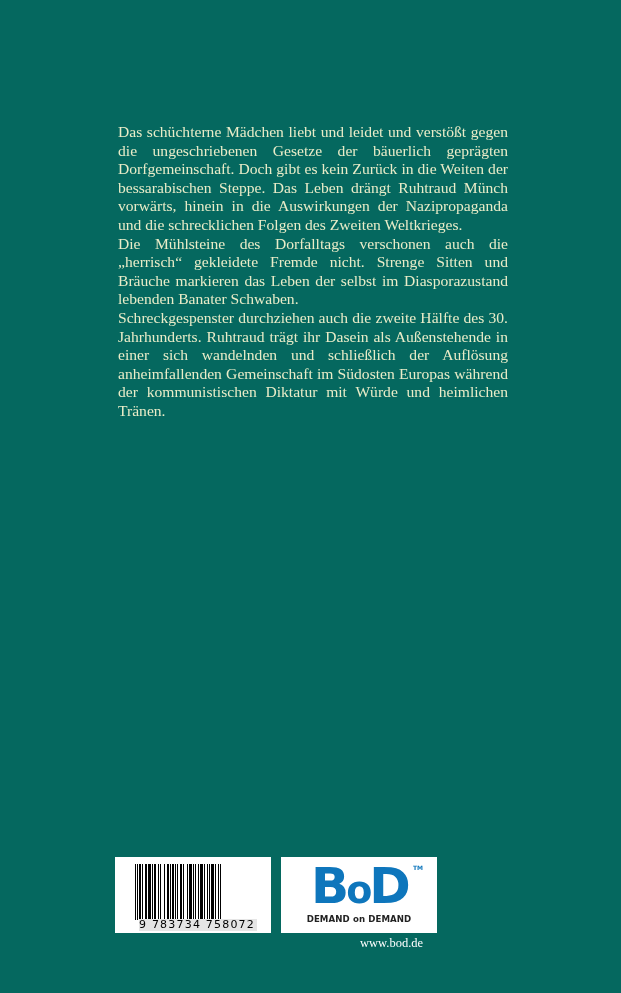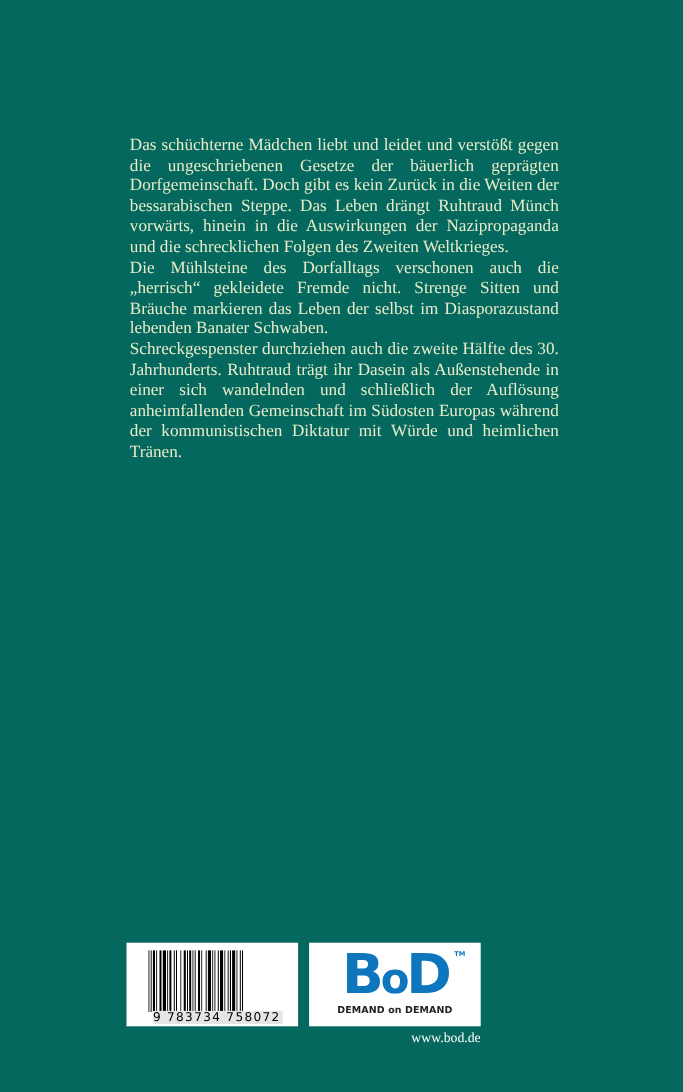--- a/index.html
+++ b/index.html
@@ -82,21 +82,21 @@
       font-family: "DejaVu Sans", sans-serif;
       font-weight: bold;
       font-size: 8.6px;
       color: #222;
       letter-spacing: 0.1px;
     }
     .url {
       position: absolute;
       left: 360px; top: 936px;
       width: 77px;
-      text-align: right;
+      text-align: left;
       color: #ffffff;
       font-family: "Liberation Serif", serif;
       font-size: 12.5px;
     }
   </style>
 </head>
 <body>
 
 <div class="blurb">
   <p>Das schüchterne Mädchen liebt und leidet und verstößt gegen die ungeschriebenen Gesetze der bäuerlich geprägten Dorfgemeinschaft. Doch gibt es kein Zurück in die Weiten der bessarabischen Steppe. Das Leben drängt Ruhtraud Münch vorwärts, hinein in die Auswirkungen der Nazipropaganda und die schrecklichen Folgen des Zweiten Weltkrieges.</p>

